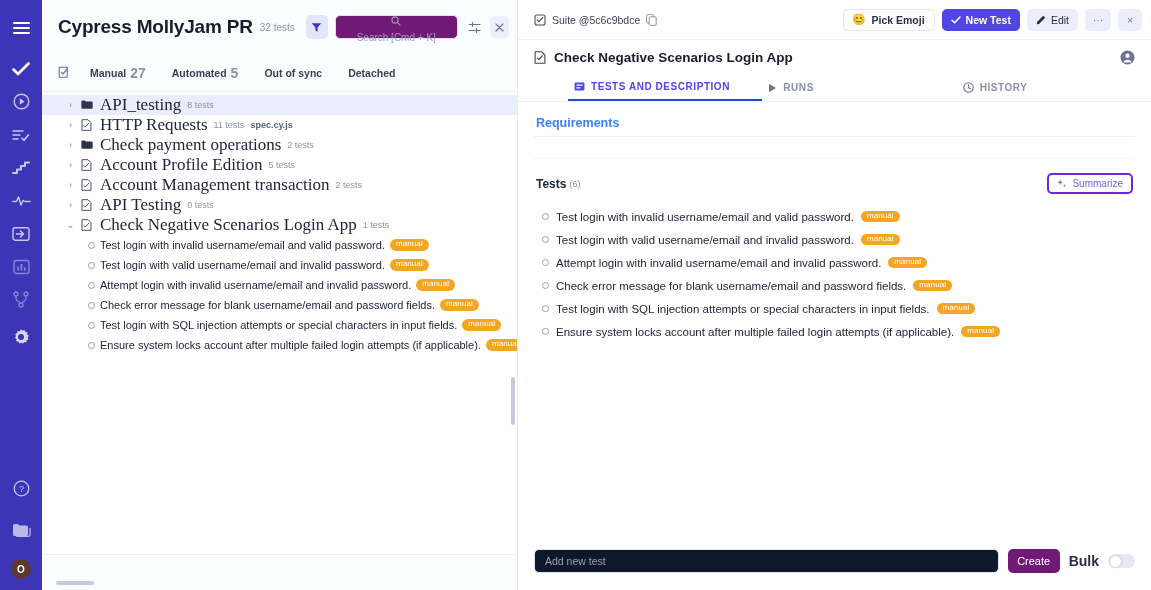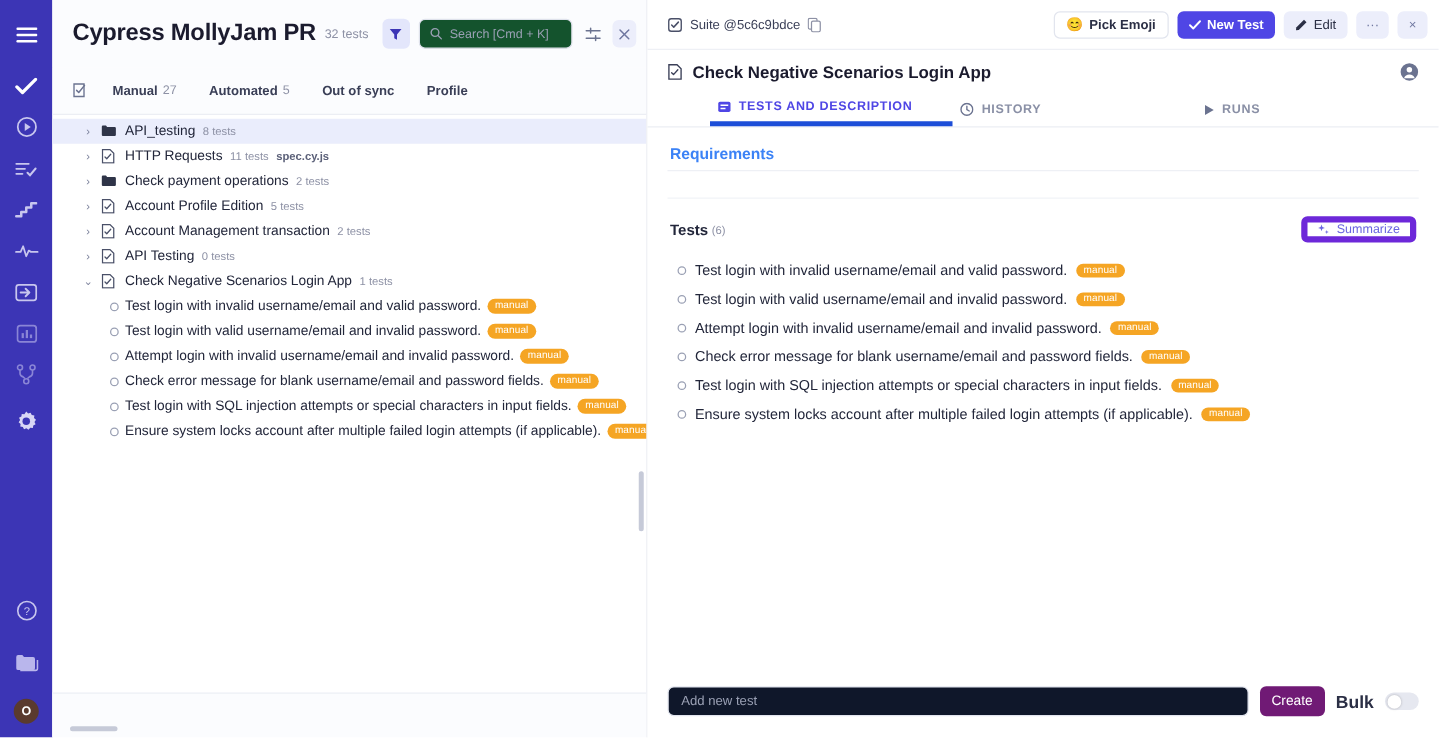--- a/index.html
+++ b/index.html
@@ -55,53 +55,53 @@
     letter-spacing: -0.2px; white-space: nowrap;
   }
   .proj-count { font-size: 10px; color: #8d91a5; white-space: nowrap; }
   .filter-btn {
     width: 26px; height: 24px; border-radius: 5px;
     background: #e3e6fb; display: flex; align-items: center; justify-content: center;
     color: #3c35b5; margin-left: 4px;
   }
   .search-box {
     width: 142px; height: 24px; border: 1px solid #dfe2ec; border-radius: 5px;
-    background: #14532d; display: flex; align-items: center; gap: 6px; padding: 0 8px;
+    background: #701a75; display: flex; align-items: center; gap: 6px; padding: 0 8px; flex-direction: column;
   }
   .search-box .ph { font-size: 10px; color: #9aa0b4; white-space: nowrap; }
   .hdr-icon-btn {
     width: 22px; height: 22px; display: flex; align-items: center; justify-content: center;
     color: #6b7390; border-radius: 5px;
   }
   .hdr-icon-btn.closebtn { background: #eceefb; color: #6f77a0; }
 
   .lp-tabs {
     height: 38px; display: flex; align-items: center; gap: 0;
     padding: 0 16px; background: #fbfcfe;
     border-bottom: 1px solid #eceef4;
   }
   .lp-tab {
     font-size: 10.5px; color: #3a3f57; font-weight: bold;
     padding: 0 13px; display: flex; align-items: center; gap: 4px; white-space: nowrap;
   }
-  .lp-tab .cnt { font-weight: normal; font-size: 10px; color: #8d91a5; }
+  .lp-tab .cnt { font-weight: bold; font-size: 14px; color: #8d91a5; }
   .lp-tabs .lead-icon { color: #6b7390; display: flex; align-items: center; padding-right: 6px; }
 
   .tree {
     flex: 1 1 auto; overflow: hidden; position: relative; padding-top: 0px;
     background: #fff;
   }
   .tree-row {
     height: 20px; display: flex; align-items: center; gap: 6px;
     padding-left: 24px; white-space: nowrap;
   }
   .tree-row.selected { background: #eaedfc; }
   .chev { width: 9px; color: #7b819b; font-size: 9px; display:flex; align-items:center; justify-content:center;}
   .node-icon { width: 13px; display: flex; align-items: center; color: #4a5068; }
-  .node-label { font-size: 11px; color: #22263a; }
+  .node-label { font-size: 17px; color: #22263a; font-family: Liberation Serif, serif; }
   .node-meta { font-size: 9px; color: #8d91a5; }
   .node-file { font-size: 9px; color: #5c6179; font-weight: bold; }
 
   .leaf-row {
     height: 20px; display: flex; align-items: center; gap: 5px;
     padding-left: 46px; white-space: nowrap;
   }
   .circ {
     width: 7px; height: 7px; border-radius: 50%;
     border: 1px solid #9aa0b4; flex: 0 0 7px;
@@ -162,37 +162,37 @@
 
   .rp-tabs {
     height: 28px; display: flex; align-items: flex-start; padding-left: 50px;
     border-bottom: 1px solid #eceef4; gap: 0;
   }
   .rp-tab {
     font-size: 10px; letter-spacing: 0.55px; color: #8a90a6; font-weight: bold;
     display: flex; align-items: center; gap: 6px;
     height: 27px; padding: 0 6px; width: 196px; justify-content: flex-start;
   }
-  .rp-tab.active { color: #4f46e5; border-bottom: 4px solid #1d4ed8; }
+  .rp-tab.active { color: #4f46e5; border-bottom: 2px solid #1d4ed8; }
   .rp-tab .ic { display: flex; align-items: center; }
 
   .rp-body { flex: 1 1 auto; padding: 0 16px; overflow: hidden; position: relative; }
   .req-head {
     font-size: 12.5px; font-weight: bold; color: #3b82f6;
     padding: 14px 0 6px 2px; border-bottom: 1px solid #eef0f5;
   }
   .req-blank { height: 22px; border-bottom: 1px solid #f1f3f8; }
 
   .tests-head {
     display: flex; align-items: center; padding: 14px 2px 0 2px;
   }
   .tests-title { font-size: 12px; font-weight: bold; color: #22263a; }
   .tests-count { font-size: 9px; color: #8d91a5; margin-left: 3px; }
   .summarize {
-    margin-left: auto; height: 21px; border: 5px solid #6d28d9; border-radius: 5px;
+    margin-left: auto; height: 21px; border: 2px solid #6d28d9; border-radius: 5px;
     color: #6a66e0; font-size: 10px; display: flex; align-items: center; gap: 5px;
     padding: 0 8px; background: #fff; white-space: nowrap;
   }
   .rp-list { padding-top: 11px; }
   .rp-item {
     height: 23px; display: flex; align-items: center; gap: 7px; padding-left: 8px;
     white-space: nowrap;
   }
   .rp-item .txt { font-size: 11.5px; color: #22263a; }
 
@@ -359,21 +359,21 @@
           <span class="cnt">27</span>
         </div>
         <div class="lp-tab">
           <span>Automated</span>
           <span class="cnt">5</span>
         </div>
         <div class="lp-tab">
           <span>Out of sync</span>
         </div>
         <div class="lp-tab">
-          <span>Profile</span>
+          <span>Detached</span>
         </div>
       </div>
 
       <div class="tree">
 
         <div class="tree-row selected" style="margin-top:3px;">
           <span class="chev">›</span>
           <span class="node-icon">
             <svg width="12" height="10" viewBox="0 0 12 10">
                 <path d="M0.4 1.4 a1 1 0 0 1 1-1 h2.4 l.9 1.1 h6.0 a1 1 0 0 1 1 1 v5.2 a1 1 0 0 1 -1 1 h-9.3 a1 1 0 0 1 -1-1 z" fill="#2f3448"></path>
@@ -561,34 +561,34 @@
                 <rect x="0.6" y="1.4" width="9.8" height="8.2" rx="1.4" fill="#4f46e5"></rect>
                 <g stroke="#fff" stroke-width="1.2">
                   <path d="M2.4 4.2h6.2M2.4 6.8h4"></path>
                 </g>
               </svg>
           </span>
           <span>TESTS AND DESCRIPTION</span>
         </div>
         <div class="rp-tab">
           <span class="ic">
+            <svg width="9" height="10" viewBox="0 0 9 10">
+                <path d="M1 1 L8 5 L1 9 Z" fill="#6b7390"></path>
+              </svg>
+          </span>
+          <span>RUNS</span>
+        </div>
+        <div class="rp-tab">
+          <span class="ic">
             <svg width="11" height="11" viewBox="0 0 11 11">
                 <circle cx="5.5" cy="5.5" r="4.7" stroke="#6b7390" stroke-width="1.1" fill="none"></circle>
                 <path d="M5.5 2.9 V5.6 L7.4 6.8" stroke="#6b7390" stroke-width="1.1" fill="none" stroke-linecap="round"></path>
               </svg>
           </span>
           <span>HISTORY</span>
-        </div>
-        <div class="rp-tab">
-          <span class="ic">
-            <svg width="9" height="10" viewBox="0 0 9 10">
-                <path d="M1 1 L8 5 L1 9 Z" fill="#6b7390"></path>
-              </svg>
-          </span>
-          <span>RUNS</span>
         </div>
       </div>
 
       <div class="rp-body">
         <div class="req-head">Requirements</div>
         <div class="req-blank"></div>
 
         <div class="tests-head">
           <span class="tests-title">Tests</span>
           <span class="tests-count">(6)</span>

